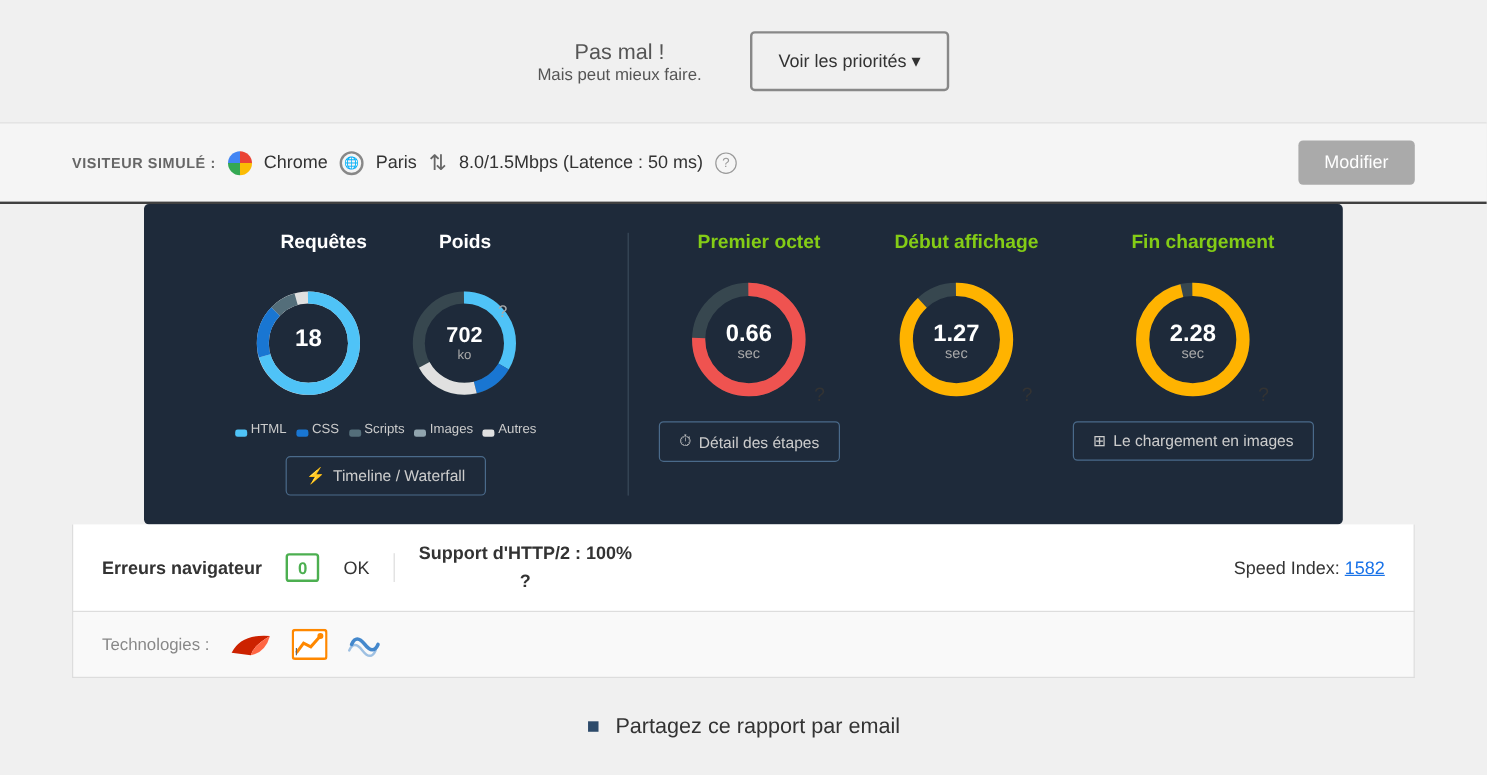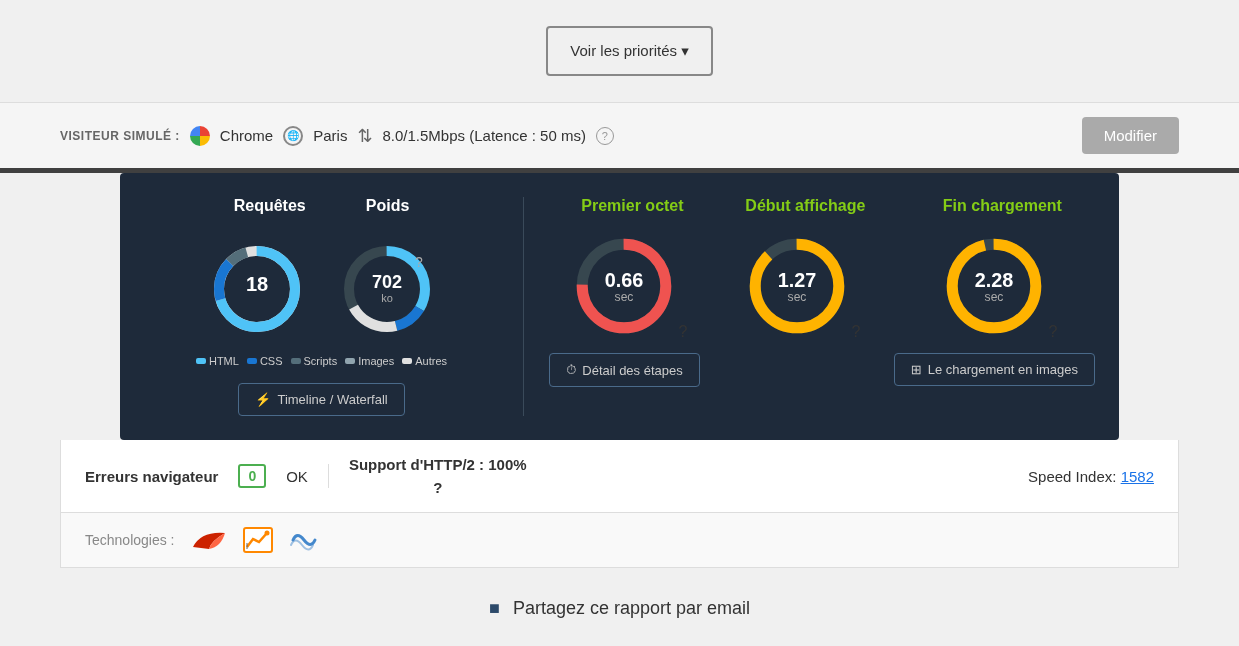--- a/index.html
+++ b/index.html
@@ -23,21 +23,21 @@
       cursor: pointer;
       margin-left: 20px;
     }
 
     .visitor-bar {
       background: #f5f5f5;
       padding: 14px 60px;
       display: flex;
       align-items: center;
       gap: 10px;
-      border-bottom: 5px solid #404040;
+      border-bottom: 2px solid #404040;
     }
     .visitor-bar .label {
       font-size: 12px;
       font-weight: bold;
       color: #666;
       letter-spacing: 0.5px;
     }
     .visitor-bar .icon-chrome {
       width: 20px; height: 20px;
       border-radius: 50%;
@@ -119,21 +119,21 @@
 
     .legend {
       display: flex;
       gap: 8px;
       flex-wrap: wrap;
       justify-content: center;
       margin-bottom: 16px;
     }
     .legend-item {
       display: flex;
-      align-items: center;
+      align-items: flex-end;
       gap: 3px;
       font-size: 11px;
       color: #ccc;
     }
     .legend-dot {
       width: 10px; height: 6px;
       border-radius: 2px;
     }
 
     .btn-outline {
@@ -232,20 +232,24 @@
       content: '■';
       color: #2d4a6a;
       margin-right: 8px;
     }
   </style>
 </head>
 <body>
 
 <div class="top-bar">
   <div style="display:flex; align-items:center; justify-content:center; gap:20px; padding:10px 0;">
+    <div>
+      <div class="pas-mal" style="font-size:18px;color:#555;">Pas mal !</div>
+      <div class="mais" style="font-size:14px;color:#555;">Mais peut mieux faire.</div>
+    </div>
     <button class="voir-btn" style="border:2px solid #888;background:transparent;border-radius:4px;padding:14px 22px;font-size:15px;cursor:pointer;color:#333;">Voir les priorités ▾</button>
   </div>
 </div>
 
 <div class="visitor-bar">
   <span class="label">VISITEUR SIMULÉ :</span>
   <span class="icon-chrome"></span>
   <span class="browser-name">Chrome</span>
   <span class="globe-icon">🌐</span>
   <span class="location">Paris</span>

